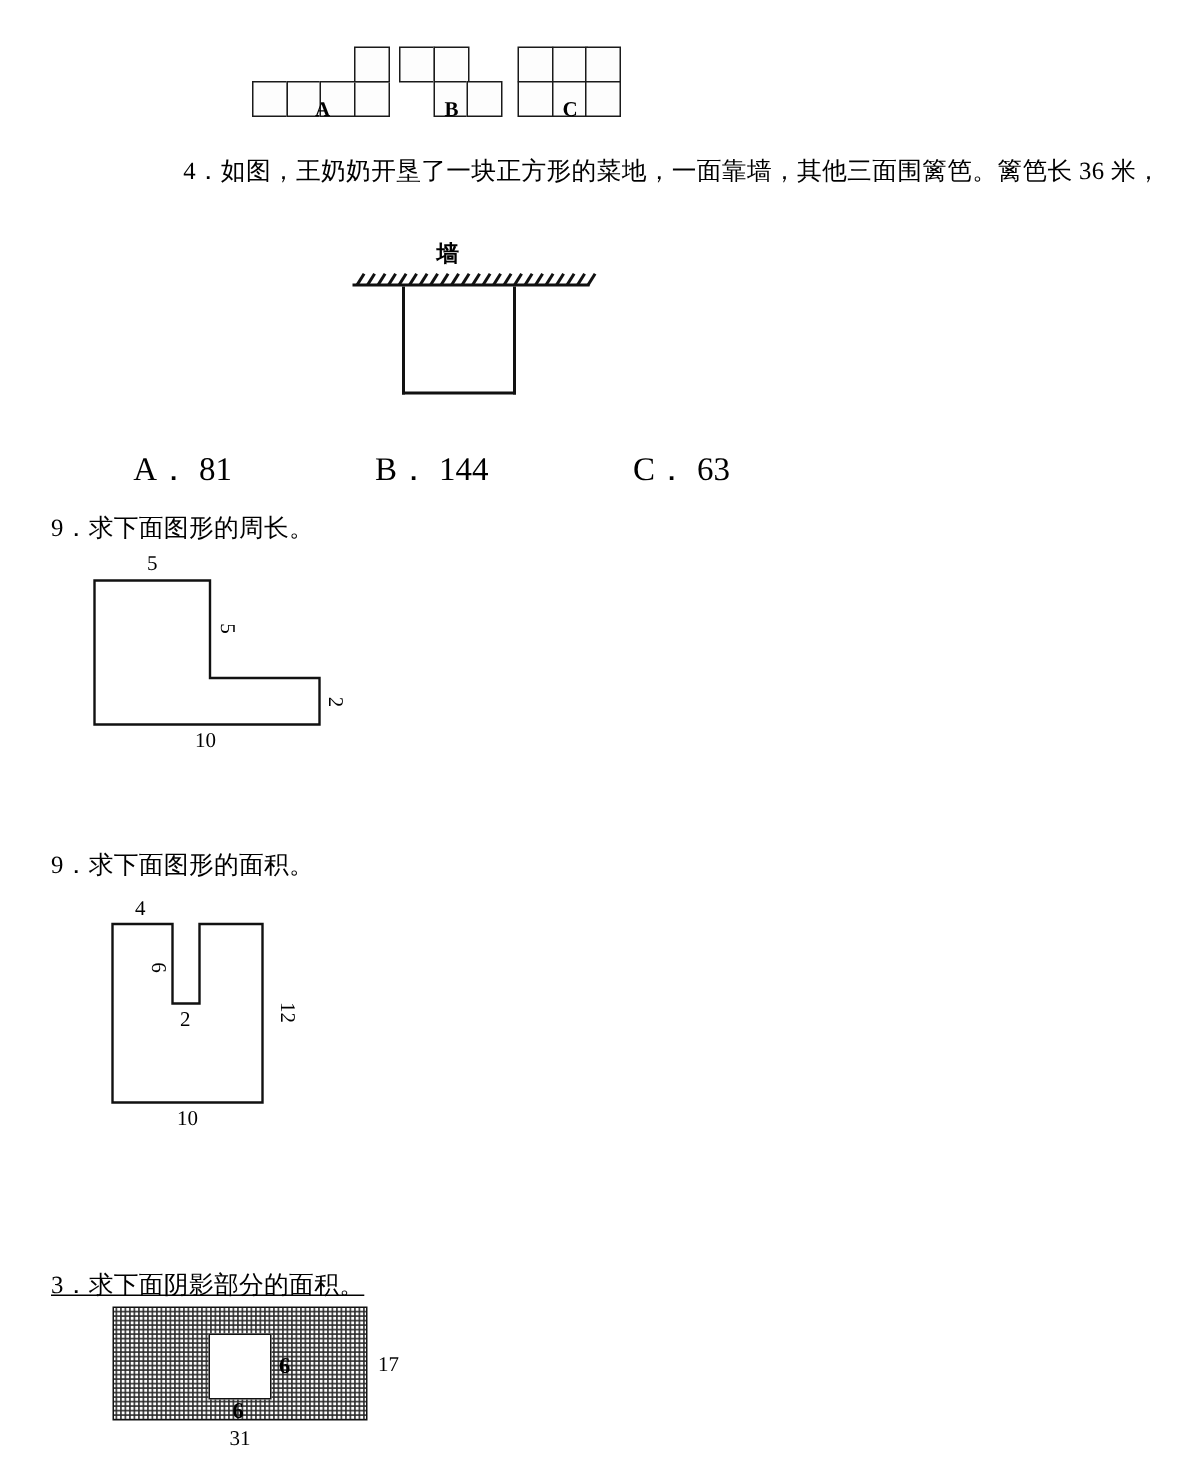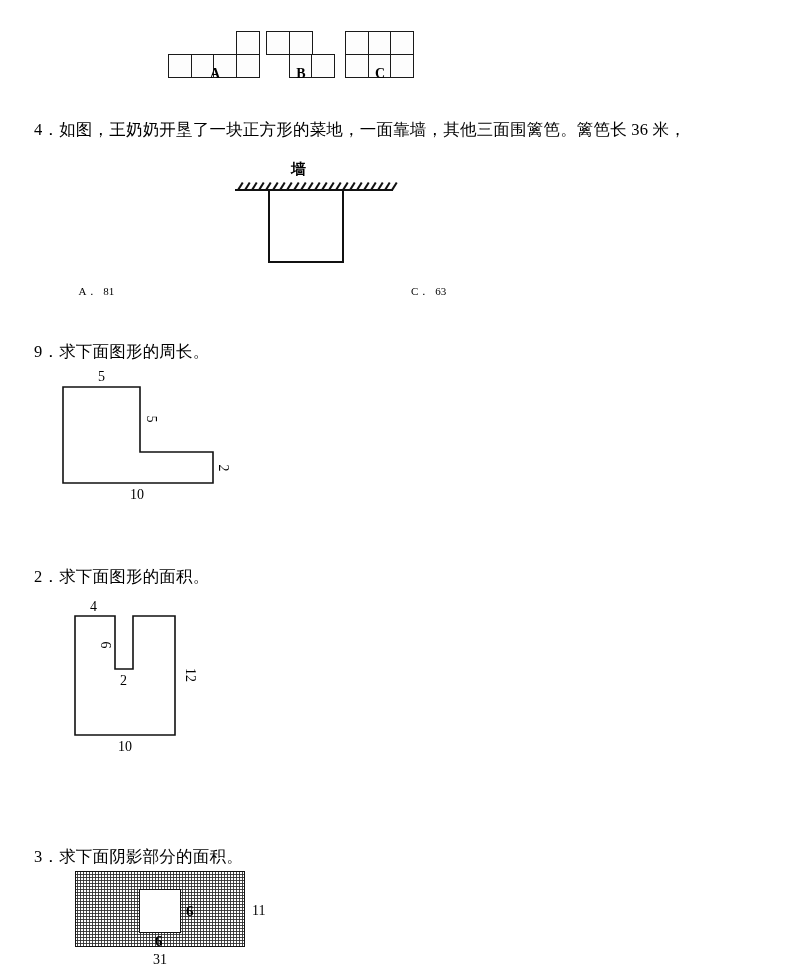--- a/index.html
+++ b/index.html
@@ -38,21 +38,21 @@
     line-height: 28px;
     white-space: pre;
   }
   .sec-head {
     font-family: "Liberation Serif", "DejaVu Serif", serif;
     font-size: 17px;
     white-space: pre;
   }
   .opt {
     font-family: "Liberation Serif", "DejaVu Serif", serif;
-    font-size: 11px;
+    font-size: 22px;
     white-space: pre;
   }
   .numlabel {
     font-family: "Liberation Serif", "DejaVu Serif", serif;
     font-size: 14px;
     line-height: 14px;
   }
   .numlabel.bold { font-weight: bold; font-size: 15px; }
   .rot {
     transform: rotate(90deg);
@@ -151,21 +151,21 @@
       <div class="cell" style="left:0px;    top:0.6px;width:24px;height:24px;"></div>
       <div class="cell" style="left:22.6px; top:0.6px;width:24px;height:24px;"></div>
       <div class="cell" style="left:45.2px; top:0.6px;width:24px;height:24px;"></div>
       <div class="cell" style="left:0px;    top:24px; width:24px;height:24px;"></div>
       <div class="cell" style="left:22.6px; top:24px; width:24px;height:24px;"></div>
       <div class="cell" style="left:45.2px; top:24px; width:24px;height:24px;"></div>
     </div>
     <div class="abs shapelabel" style="left:345px;top:66px;width:70px;">C</div>
   </div>
 
-  <div class="abs qtext" style="left:34px;top:116px;width:740px;">4．如图，王奶奶开垦了一块正方形的菜地，一面靠墙，其他三面围篱笆。篱笆长 36 米，</div>
+  <div class="abs qtext" style="left:34px;top:100px;width:740px;text-align:right;">4．如图，王奶奶开垦了一块正方形的菜地，一面靠墙，其他三面围篱笆。篱笆长 36 米，</div>
 
   <div class="abs" style="left:225px;top:160px;width:200px;height:105px;">
     <div class="abs wall-label" style="left:66px;top:0px;">墙</div>
 
     <div class="abs" style="left:12px;top:21px;width:160px;height:9px;">
       <div class="hatch" style="left:0px;   top:0px; height:9px;"></div>
       <div class="hatch" style="left:7px;   top:0px; height:9px;"></div>
       <div class="hatch" style="left:14px;  top:0px; height:9px;"></div>
       <div class="hatch" style="left:21px;  top:0px; height:9px;"></div>
       <div class="hatch" style="left:28px;  top:0px; height:9px;"></div>
@@ -192,57 +192,60 @@
     <div class="wall-line" style="left:10px;top:29px;width:158px;"></div>
 
     <div class="plot-edge" style="left:43px; top:31px; width:1.8px; height:72px;"></div>
     <div class="plot-edge" style="left:117px;top:31px; width:1.8px; height:72px;"></div>
     <div class="plot-edge" style="left:43px; top:101px;width:76px;  height:1.8px;"></div>
   </div>
 
   <div class="abs opt" style="left:68px;top:272px;">
     <span>A．</span><span style="display:inline-block;width:6px;"></span><span>81</span>
   </div>
+  <div class="abs opt" style="left:228px;top:272px;">
+    <span>B．</span><span style="display:inline-block;width:6px;"></span><span>144</span>
+  </div>
   <div class="abs opt" style="left:400px;top:272px;">
     <span>C．</span><span style="display:inline-block;width:6px;"></span><span>63</span>
   </div>
 
 
   <div class="abs qtext" style="left:34px;top:338px;">9．求下面图形的周长。</div>
 
   <div class="abs" style="left:55px;top:370px;width:195px;height:130px;">
 
     <svg class="fig" width="195" height="130" viewBox="0 0 195 130">
       <path d="M 8 17 L 85 17 L 85 82 L 158 82 L 158 113 L 8 113 Z"></path>
     </svg>
     <div class="abs numlabel" style="left:43px;top:0px;">5</div>
     <div class="abs numlabel rot" style="left:92px;top:42px;">5</div>
     <div class="abs numlabel rot" style="left:164px;top:91px;">2</div>
     <div class="abs numlabel" style="left:75px;top:118px;">10</div>
   </div>
 
-  <div class="abs qtext" style="left:34px;top:563px;">2．求下面图形的面积。</div>
+  <div class="abs qtext" style="left:34px;top:563px;">9．求下面图形的面积。</div>
 
   <div class="abs" style="left:62px;top:598px;width:180px;height:155px;">
 
     <svg class="fig" width="180" height="155" viewBox="0 0 180 155">
       <path d="M 13 18 L 53 18 L 53 71 L 71 71 L 71 18 L 113 18 L 113 137 L 13 137 Z"></path>
     </svg>
     <div class="abs numlabel" style="left:28px;top:2px;">4</div>
     <div class="abs numlabel rot" style="left:39px;top:40px;">6</div>
     <div class="abs numlabel" style="left:58px;top:76px;">2</div>
     <div class="abs numlabel rot" style="left:121px;top:70px;">12</div>
     <div class="abs numlabel" style="left:56px;top:142px;">10</div>
   </div>
 
-  <div class="abs qtext" style="left:34px;top:843px;">3．求下面阴影部分的面积。</div>
+  <div class="abs qtext" style="left:34px;top:843px;text-decoration:underline;">3．求下面阴影部分的面积。</div>
 
   <div class="abs" style="left:60px;top:866px;width:260px;height:110px;">
     <div class="stipple" style="left:15px;top:5px;width:170px;height:76px;"></div>
     <div class="hole" style="left:79px;top:23px;width:42px;height:44px;"></div>
 
     <div class="abs numlabel bold" style="left:126px;top:38px;">6</div>
     <div class="abs numlabel bold" style="left:95px;top:68px;">6</div>
-    <div class="abs numlabel" style="left:192px;top:38px;">11</div>
+    <div class="abs numlabel" style="left:192px;top:38px;">17</div>
     <div class="abs numlabel" style="left:93px;top:87px;">31</div>
   </div>
 
 </div>
 
 </body></html>

